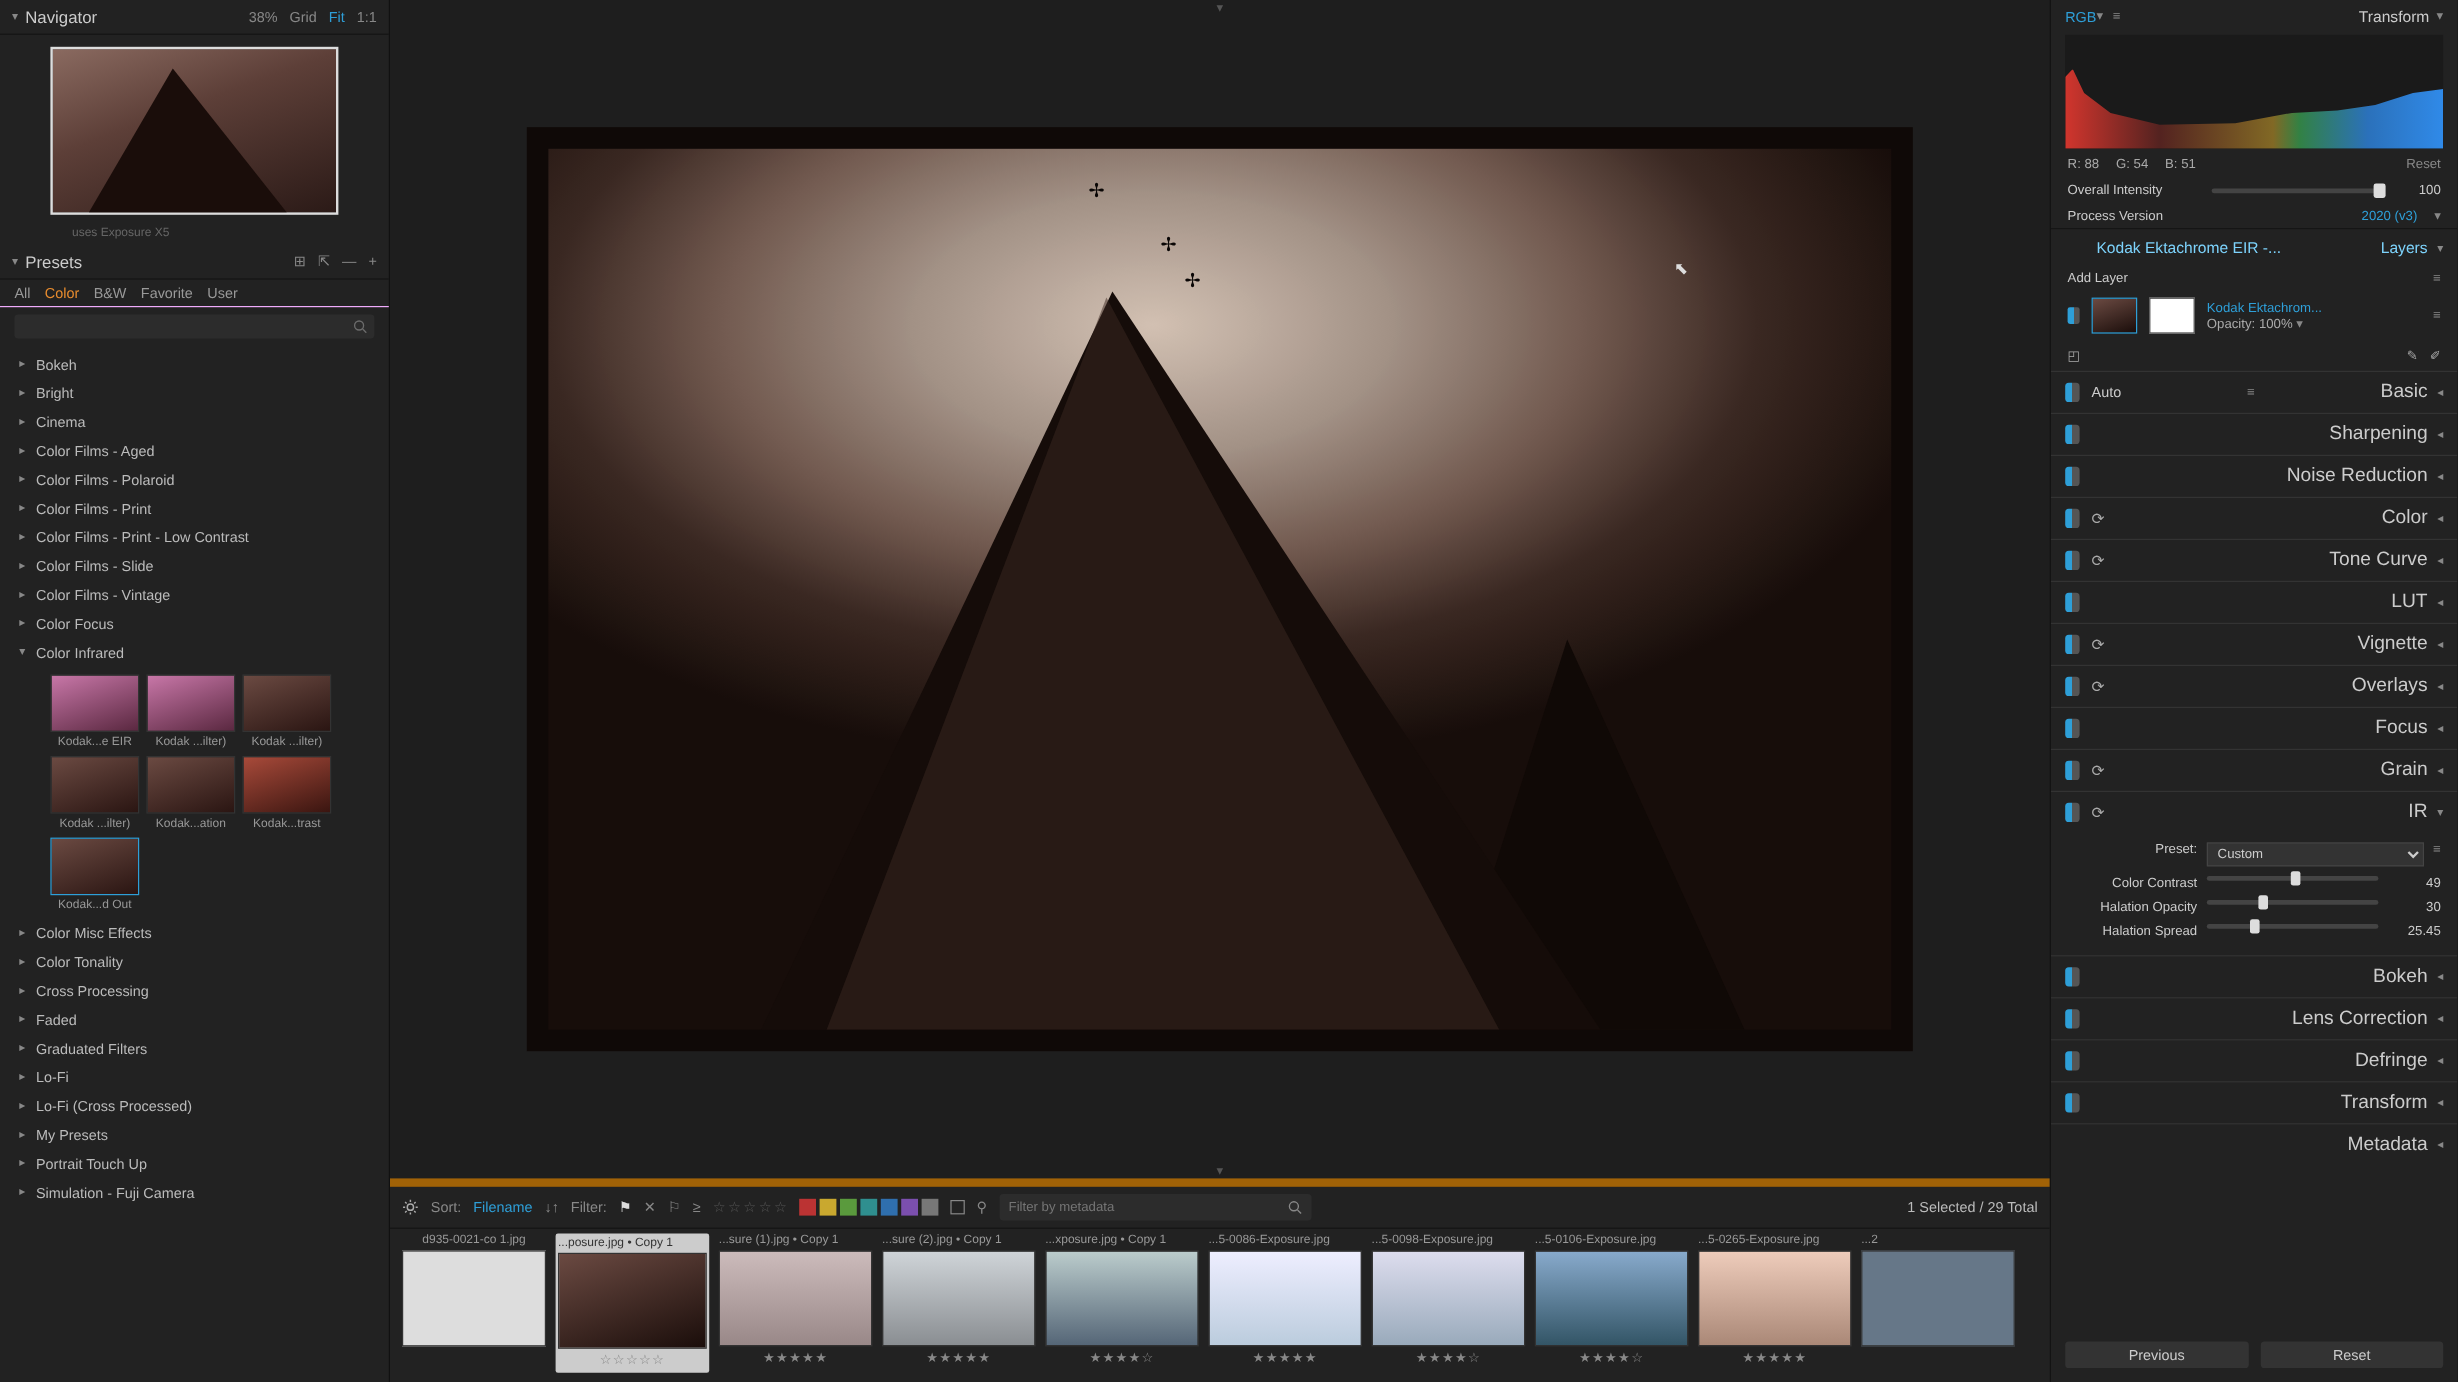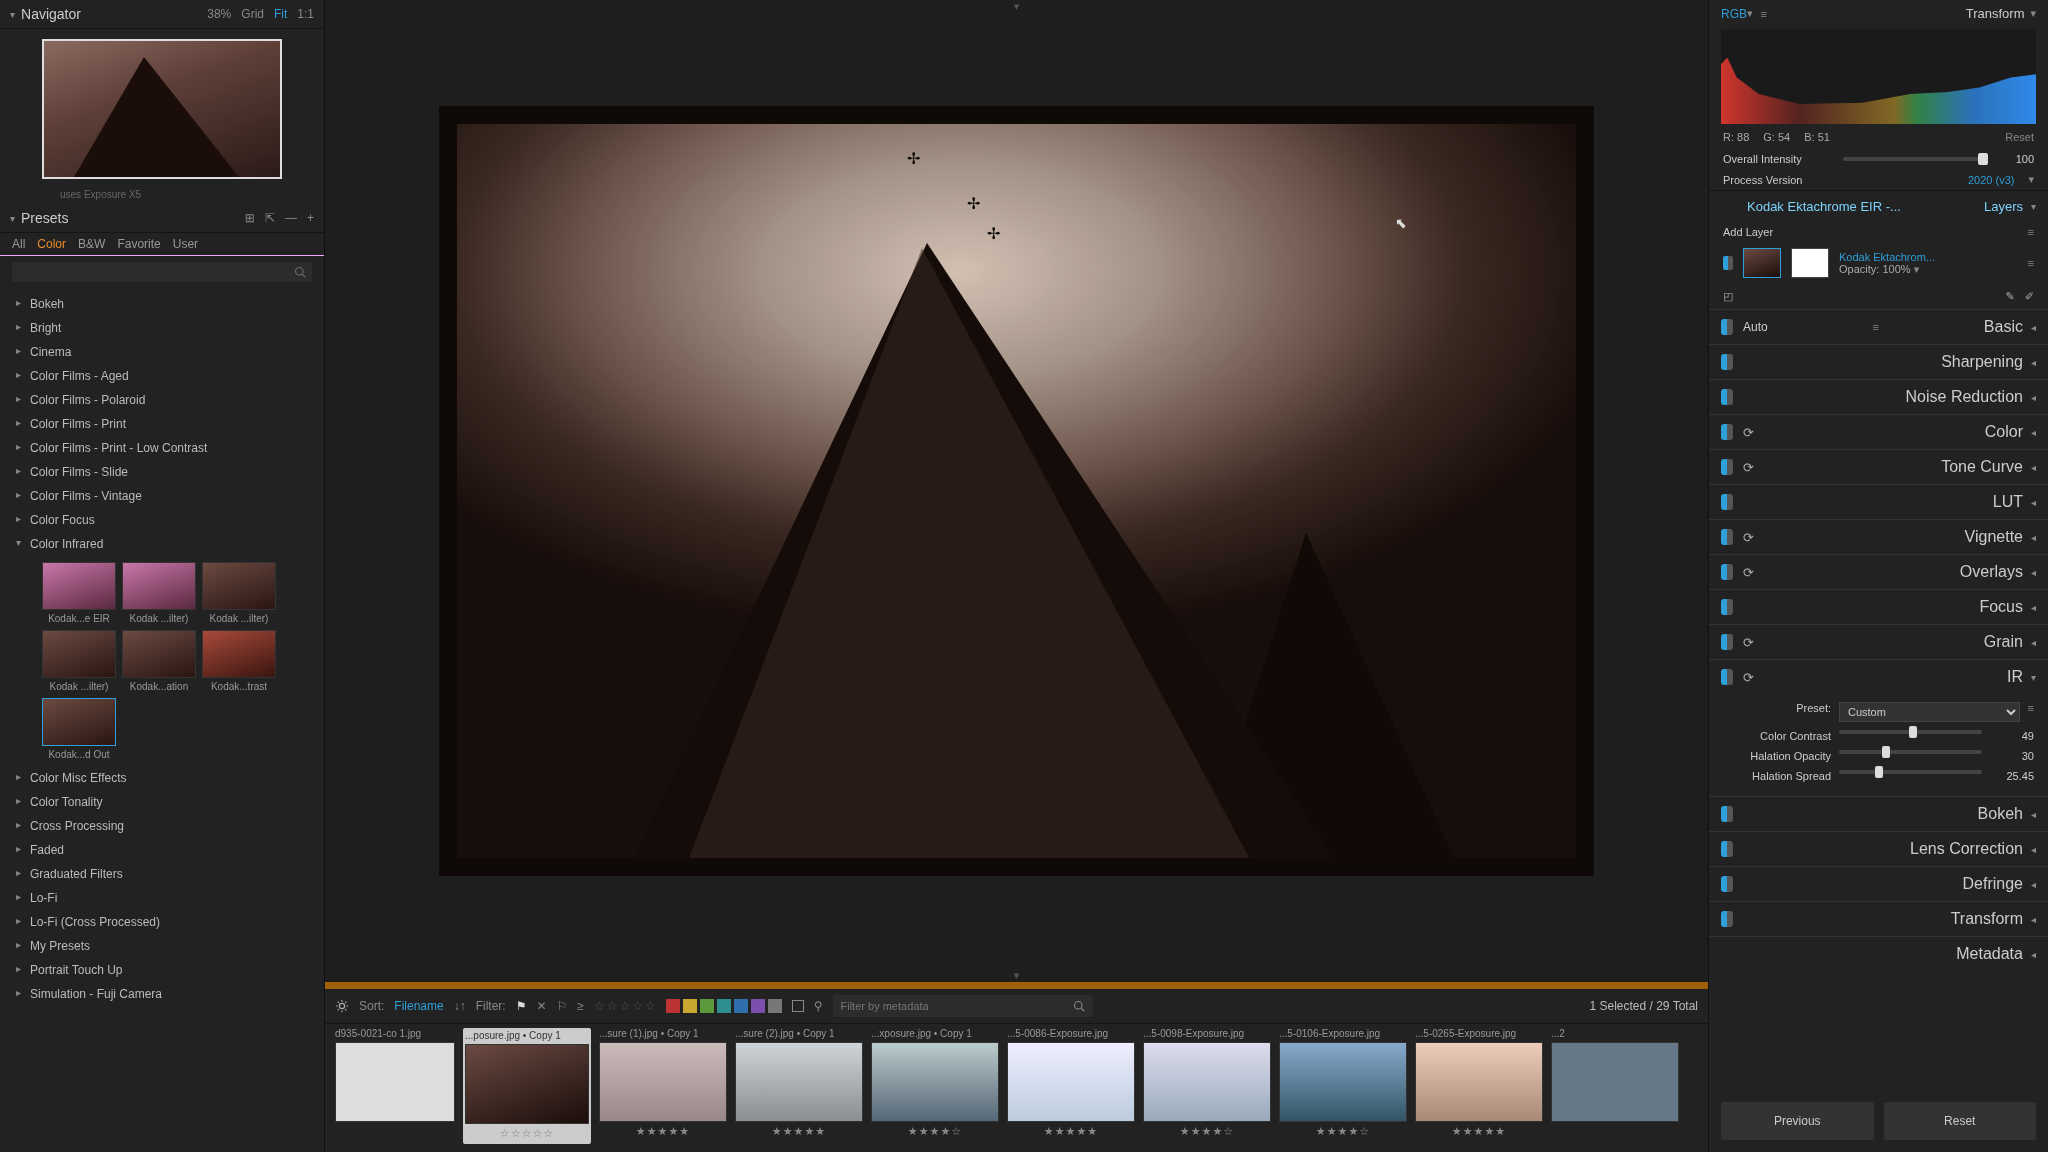--- a/index.html
+++ b/index.html
@@ -66,21 +66,21 @@
 .meta-search input { background:none; border:none; color:#aaa; flex:1; outline:none; font-size:11px; }
 .sel-count { margin-left:auto; color:#bbb; }
 .film { flex:1; display:flex; overflow-x:auto; gap:8px; padding:4px 10px 8px 10px; }
 .film::-webkit-scrollbar{height:8px}.film::-webkit-scrollbar-thumb{background:#444;border-radius:4px}
 .fthumb { flex:0 0 128px; display:flex; flex-direction:column; }
 .fthumb .name { font-size:10px; color:#999; margin-bottom:3px; white-space:nowrap; overflow:hidden; }
 .fthumb .pic { flex:0 0 80px; background:#888; border:1px solid #333; }
 .fthumb.sel { background:#ccc; padding:2px; border-radius:2px; }
 .fthumb.sel .name { color:#333; }
 .fthumb .rating { font-size:11px; color:#888; text-align:center; margin-top:3px; letter-spacing:1px; }
-.fthumb.first { flex:0 0 120px; }
+.fthumb.first { flex:0 0 120px;text-align:center; }
 
 
 .right { width:340px; background:#222; border-left:1px solid #111; display:flex; flex-direction:column; overflow-y:auto; }
 .right::-webkit-scrollbar{width:8px}.right::-webkit-scrollbar-thumb{background:#444;border-radius:4px}
 .hist-head { display:flex; padding:6px 12px; align-items:center; }
 .hist-head .rgb { color:#2e9fd8; font-size:12px; }
 .hist-head .title { margin-left:auto; color:#ccc; font-size:13px; }
 .hist { height:95px; margin:2px 12px 4px 12px; background:#1a1a1a; position:relative; overflow:hidden; }
 .hist .r { position:absolute; left:0; bottom:0; width:100%; height:70%;
   background:linear-gradient(90deg, rgba(255,60,50,.8)0%, rgba(255,60,50,.25)25%, rgba(255,200,50,.45)55%, rgba(80,255,120,.45)62%, rgba(50,150,255,.7)80%, rgba(50,150,255,.9)100%);
@@ -115,21 +115,21 @@
 .adj.open { border-bottom:none; }
 .ir-body { padding:4px 14px 10px 14px; }
 .ir-body .row { display:flex; align-items:flex-start; gap:8px; padding:4px 0; font-size:11px; }
 .ir-body .row .lbl { color:#ccc; width:108px; text-align:right; }
 .ir-body select { background:#333; border:1px solid #444; color:#ccc; flex:1; height:20px; font-size:11px; padding:0 4px; }
 .ir-body .track { flex:1; height:4px; background:#444; position:relative; border-radius:2px; }
 .ir-body .track .knob { position:absolute; top:-4px; width:8px; height:12px; background:#ddd; border-radius:2px; }
 .ir-body .num { width:44px; text-align:right; color:#ccc; }
 
 .bottom-btns { margin-top:auto; display:flex; gap:10px; padding:10px 12px 12px 12px; }
-.bottom-btns button { flex:1; background:#333; border:none; color:#ccc; height:38px; border-radius:3px; font-size:12px; cursor:pointer; }
+.bottom-btns button { flex:1; background:#333; border:none; color:#ccc; height:22px; border-radius:3px; font-size:12px; cursor:pointer; }
 
 .gear{width:14px;height:14px;color:#aaa}
 </style>
 </head>
 <body>
 
 <div class="app">
 
   <div class="left">
     <div class="panel-head">

